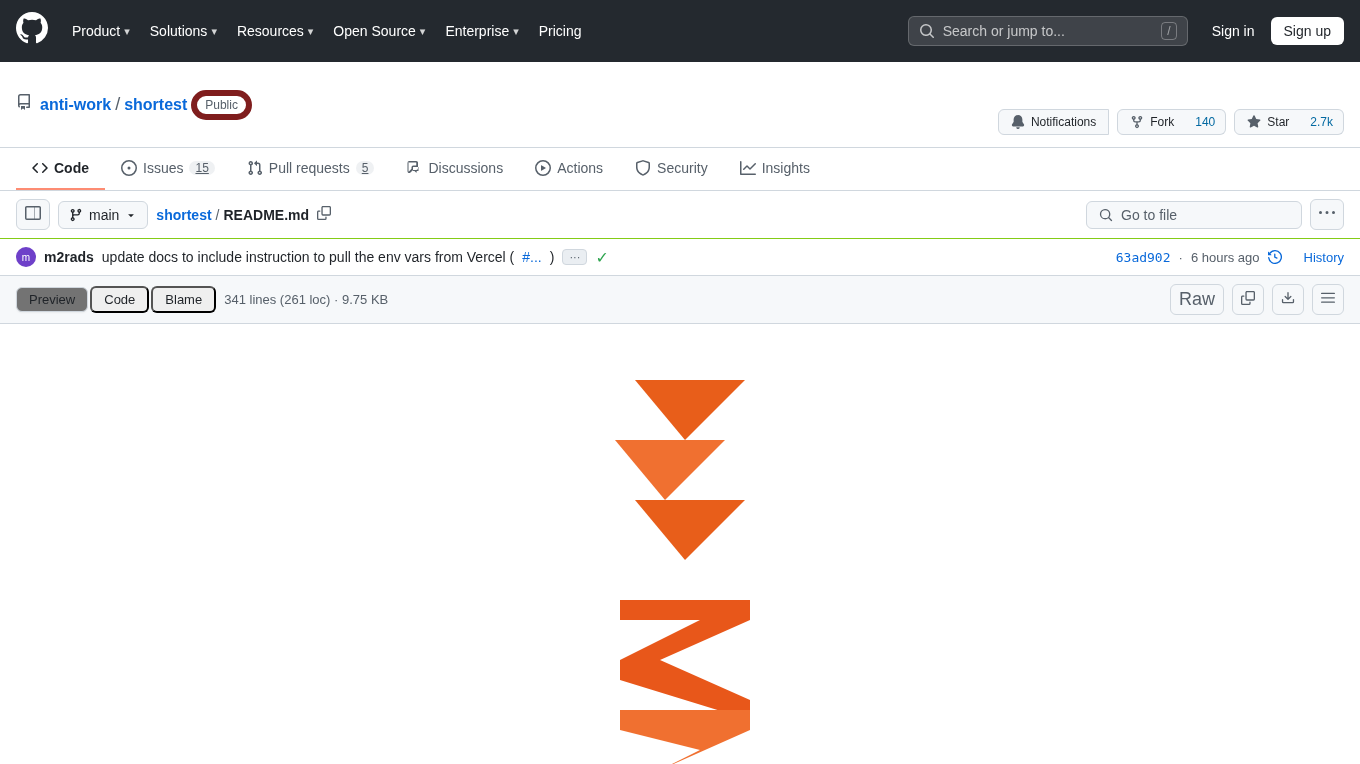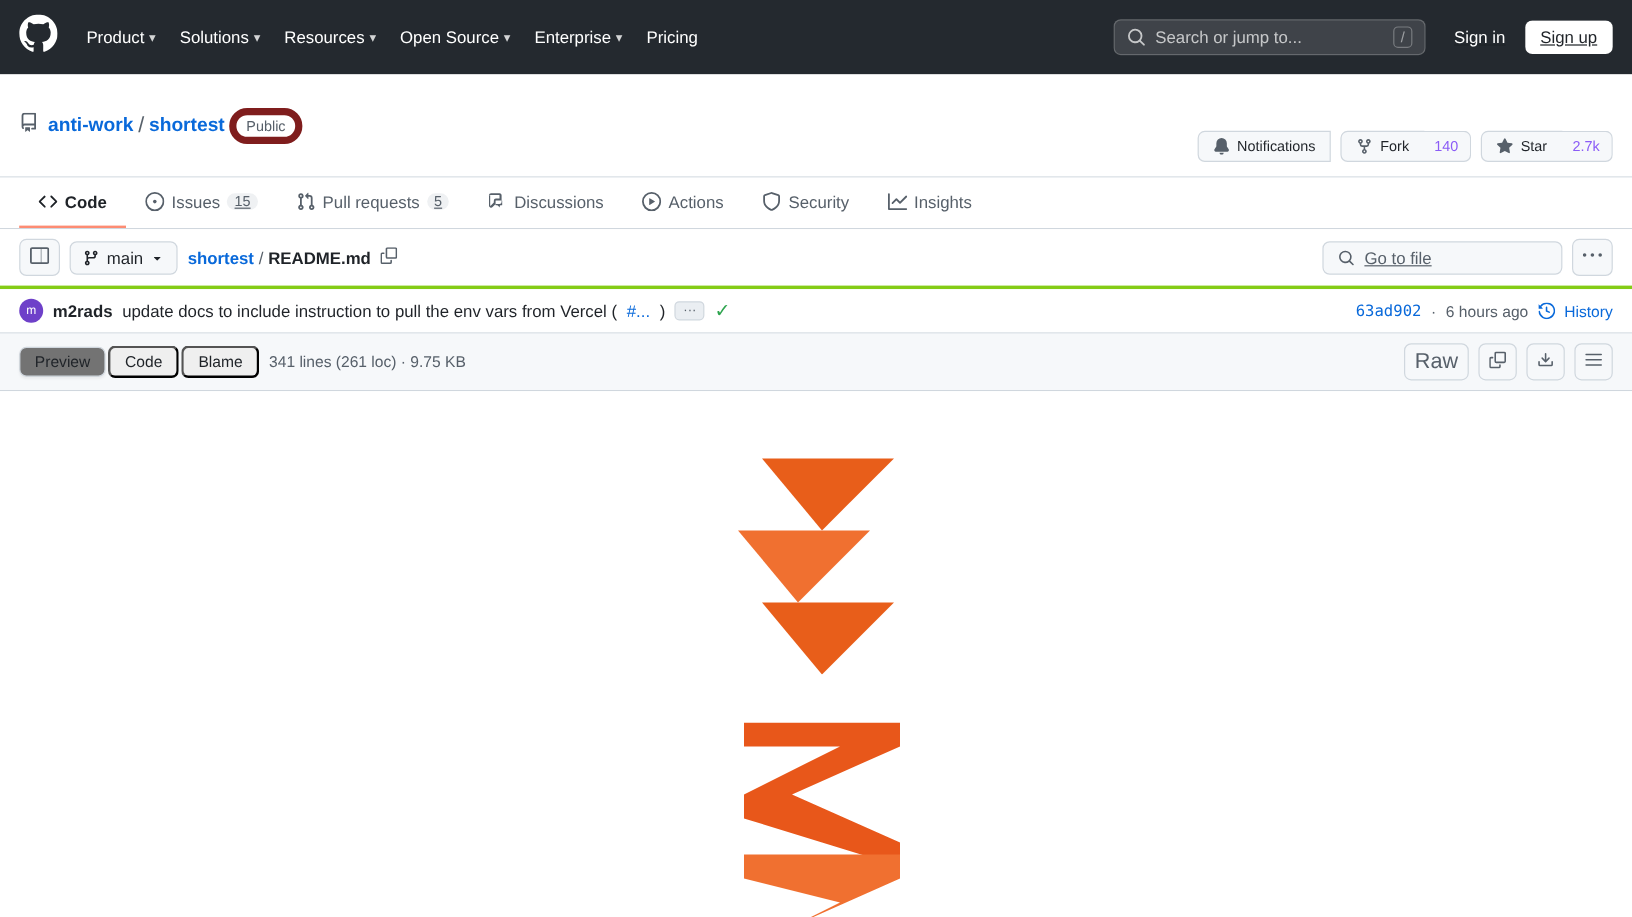--- a/index.html
+++ b/index.html
@@ -30,32 +30,32 @@
     }
     .nav-chevron { font-size: 11px; opacity: 0.8; }
     .header-search {
       display: flex;
       align-items: center;
       background: rgba(255,255,255,0.125);
       border: 1px solid rgba(255,255,255,0.2);
       border-radius: 6px;
       padding: 5px 10px;
       gap: 8px;
-      width: 260px;
+      width: 280px;
       cursor: text;
     }
     .header-search-text { color: rgba(255,255,255,0.7); font-size: 14px; flex: 1; }
     .header-search-shortcut {
       color: rgba(255,255,255,0.5);
       border: 1px solid rgba(255,255,255,0.3);
       border-radius: 4px;
       padding: 1px 5px;
       font-size: 12px;
     }
-    .header-actions { display: flex; align-items: center; gap: 8px; text-decoration: underline; }
+    .header-actions { display: flex; align-items: center; gap: 8px; }
     .btn-signin {
       color: #fff;
       background: transparent;
       border: none;
       padding: 5px 8px;
       cursor: pointer;
       font-size: 14px;
       font-weight: 500;
     }
     .btn-signup {
@@ -107,21 +107,21 @@
       color: #1f2328;
     }
     .repo-action-count {
       background: #f6f8fa;
       border: 1px solid #d0d7de;
       border-left: none;
       border-radius: 0 6px 6px 0;
       padding: 5px 10px;
       font-size: 12px;
       cursor: pointer;
-      color: #8b5cf6;
+      color: #0369a1;
       margin-left: -2px;
     }
     .btn-group { display: flex; align-items: center; }
     .btn-group .repo-action-btn { border-radius: 6px 0 0 6px; }
 
     
     .tabs {
       display: flex;
       align-items: center;
       padding: 0 16px;
@@ -152,21 +152,21 @@
       text-decoration: underline;
     }
 
     
     .file-nav {
       display: flex;
       align-items: flex-end;
       justify-content: space-between;
       padding: 8px 16px;
       background: #fff;
-      border-bottom: 3px solid #84cc16;
+      border-bottom: 1px solid #84cc16;
     }
     .file-nav-left { display: flex; align-items: center; gap: 8px; }
     .toggle-sidebar-btn {
       background: #f6f8fa;
       border: 1px solid #d0d7de;
       border-radius: 6px;
       padding: 5px 8px;
       cursor: pointer;
       color: #57606a;
       font-size: 14px;
@@ -194,22 +194,21 @@
       display: flex;
       align-items: center;
       gap: 8px;
       background: #f6f8fa;
       border: 1px solid #d0d7de;
       border-radius: 6px;
       padding: 5px 12px;
       color: #57606a;
       font-size: 14px;
       cursor: pointer;
-      width: 200px;
-      text-decoration: underline;
+      width: 216px;
     }
     .more-options-btn {
       background: #f6f8fa;
       border: 1px solid #d0d7de;
       border-radius: 6px;
       padding: 5px 8px;
       cursor: pointer;
       color: #57606a;
     }
 
@@ -245,21 +244,21 @@
       font-size: 11px;
       cursor: pointer;
       color: #57606a;
     }
     .commit-status { color: #2da44e; font-size: 16px; }
     .commit-bar-right { display: flex; align-items: center; gap: 8px; color: #57606a; font-size: 13px; }
     .commit-hash { color: #0969da; font-family: monospace; cursor: pointer; }
     .history-link {
       display: flex;
       align-items: center;
-      gap: 8px;
+      gap: 22px;
       color: #0969da;
       cursor: pointer;
       font-size: 13px;
     }
 
     
     .file-view-header {
       display: flex;
       align-items: center;
       justify-content: space-between;

